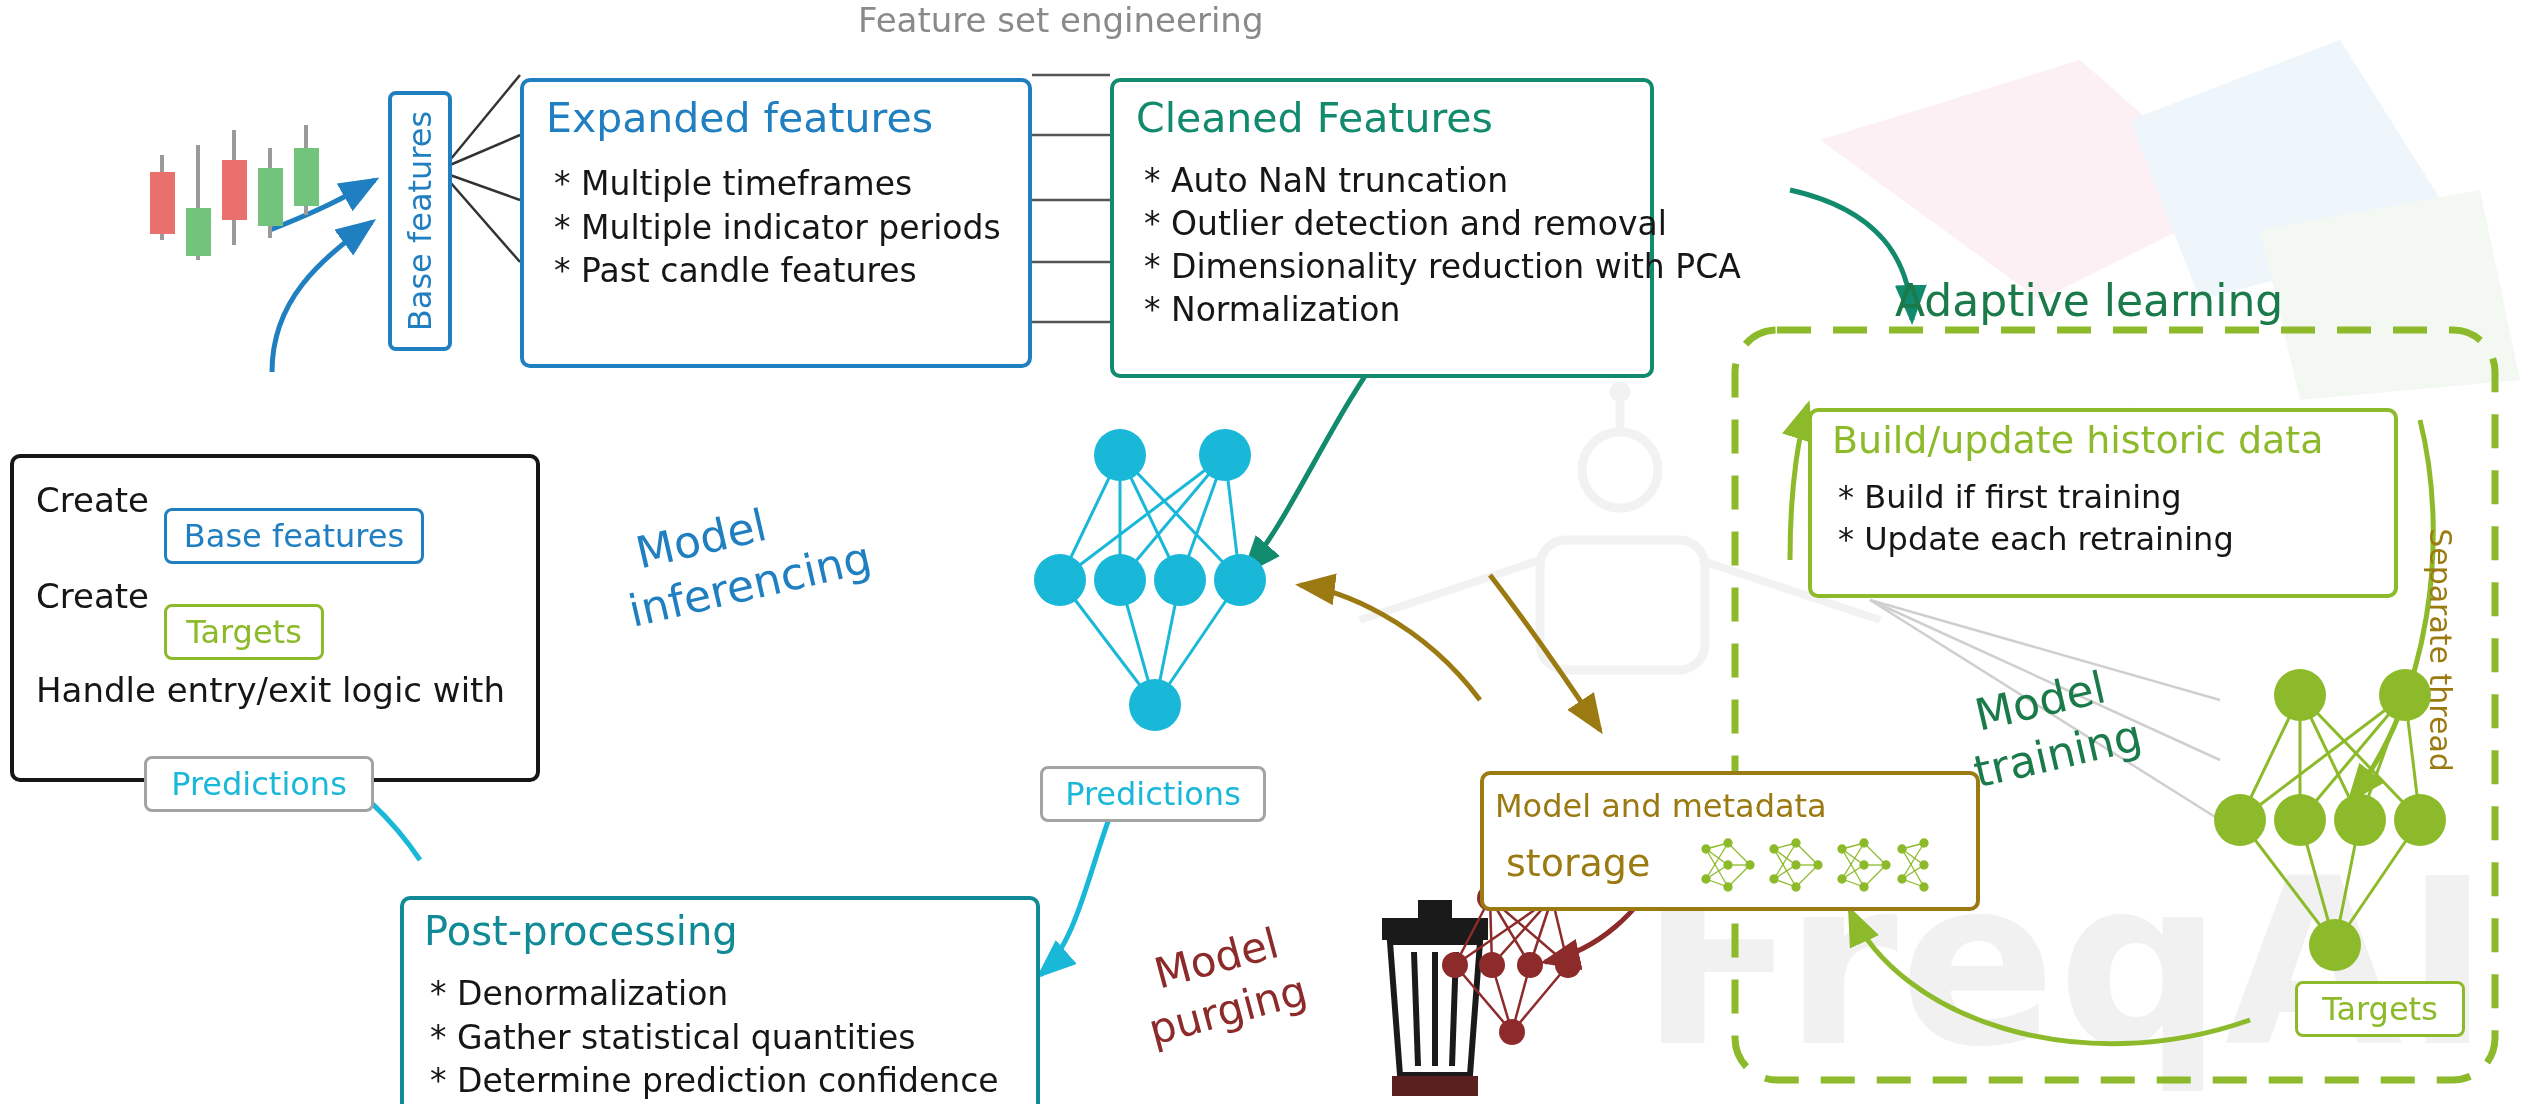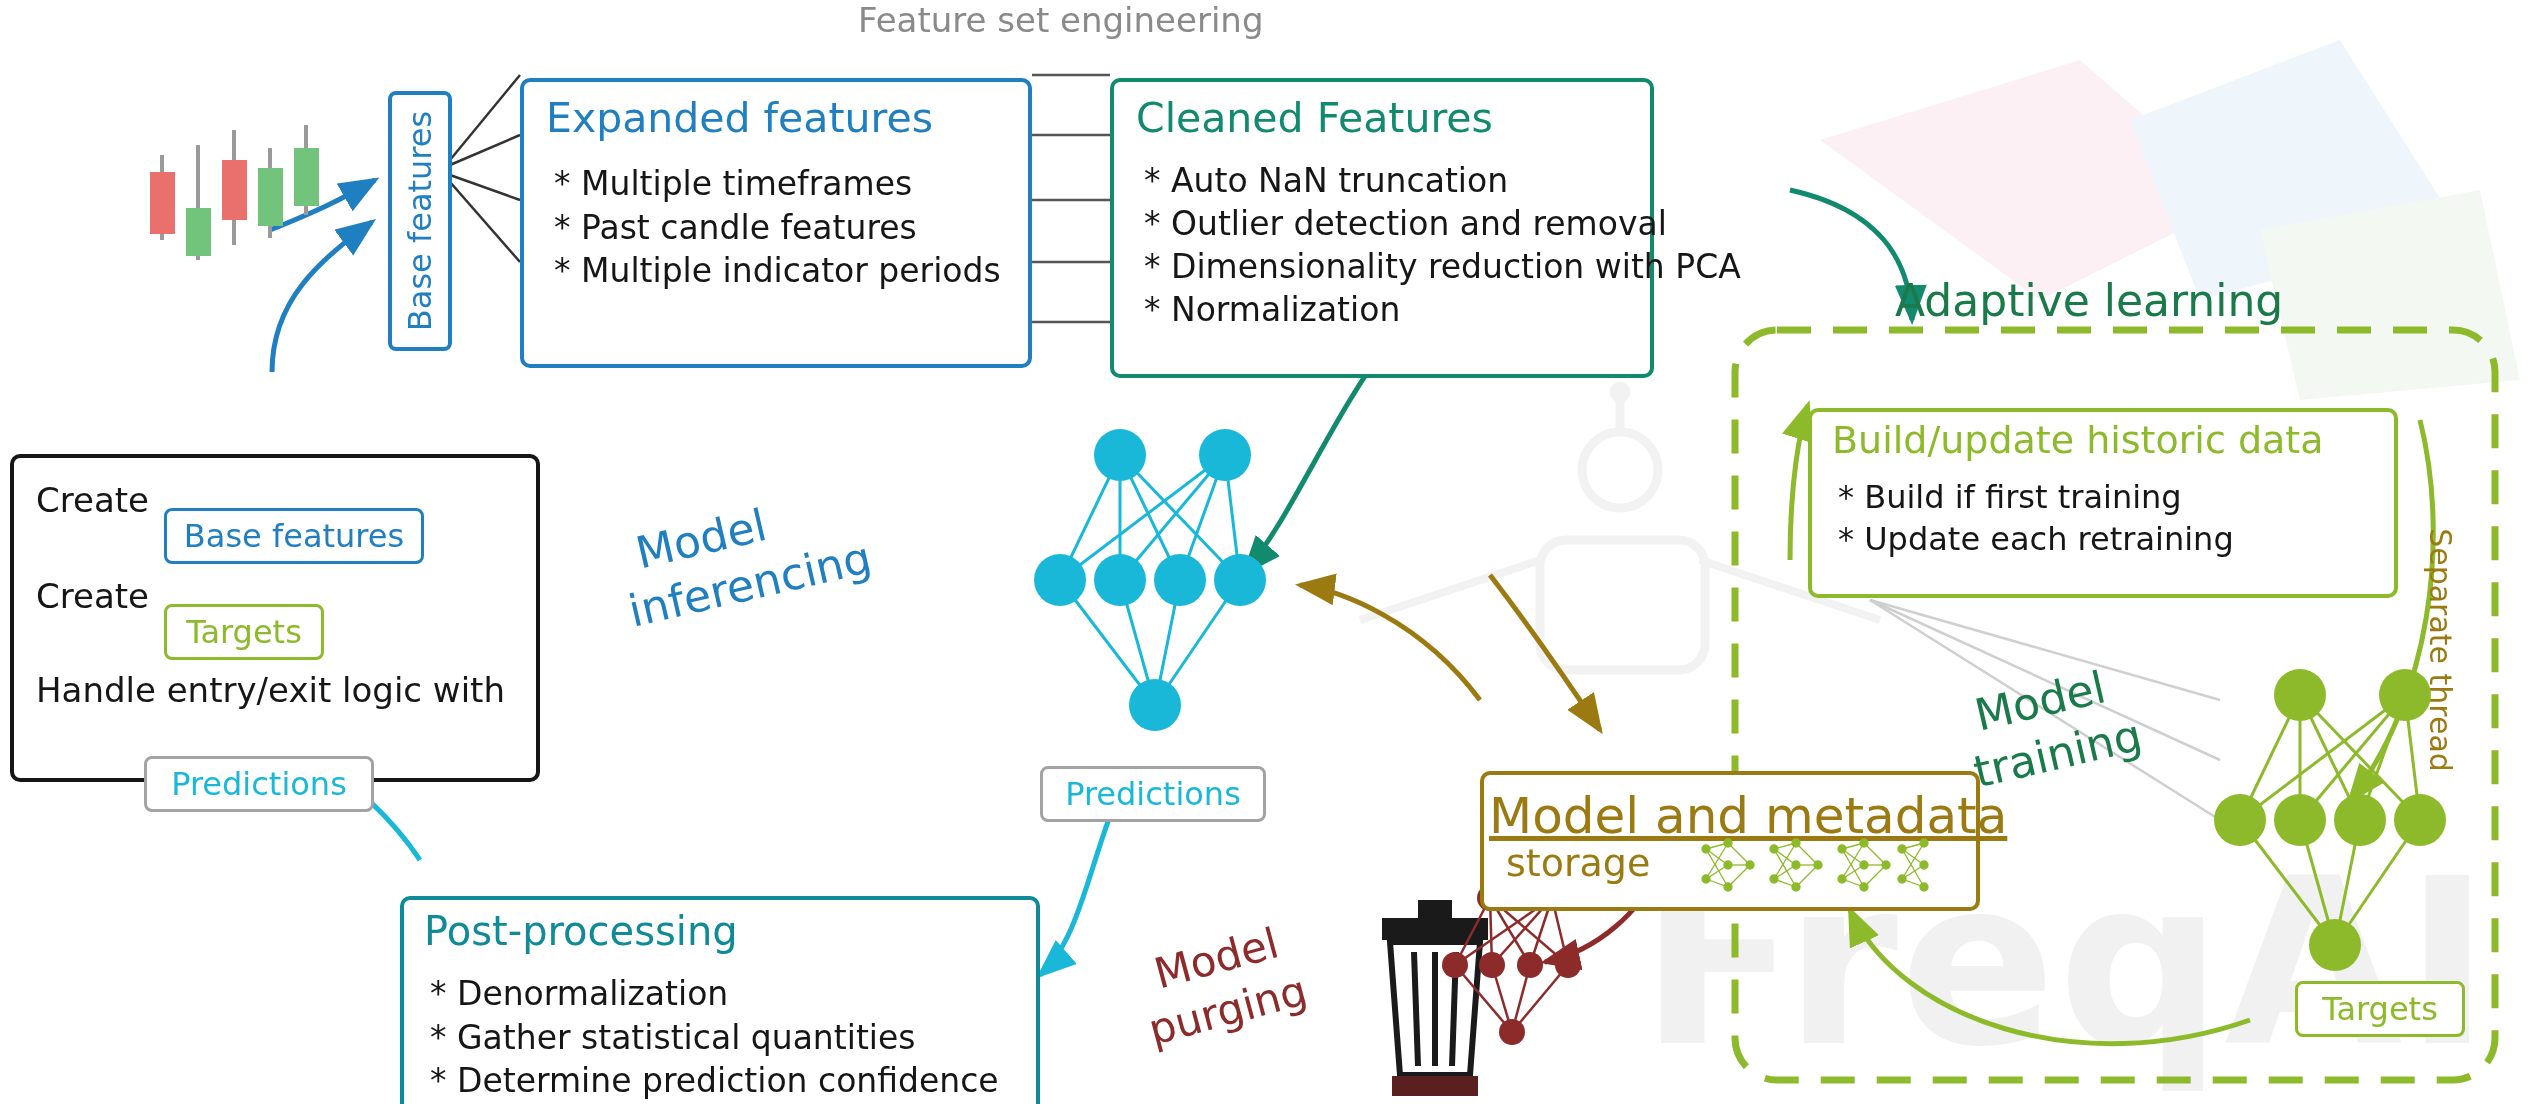--- a/index.html
+++ b/index.html
@@ -177,22 +177,22 @@
   <div class="abs c-gray" style="left:858px; top:0px; font-size:34px;">Feature set engineering</div>
 
   <div class="box b-blue" style="left:388px; top:55px; width:64px; height:260px; border-radius:8px;">
     <div class="c-blue" style="position:absolute; left:50%; top:50%; transform:translate(-50%,-50%) rotate(-90deg); font-size:32px; white-space:nowrap;">Base features</div>
   </div>
 
   <div class="box b-blue" style="left:520px; top:42px; width:512px; height:290px;">
     <div class="c-blue title-line" style="position:absolute; left:22px; top:12px; font-size:41px;">Expanded features</div>
     <div class="bullets c-black" style="position:absolute; left:30px; top:80px; font-size:33px; line-height:1.32;">
       <div>* Multiple timeframes</div>
+      <div>* Multiple indicator periods</div>
       <div>* Past candle features</div>
-      <div>* Multiple indicator periods</div>
     </div>
   </div>
 
   <div class="box b-green" style="left:1110px; top:42px; width:544px; height:300px;">
     <div class="c-green title-line" style="position:absolute; left:22px; top:12px; font-size:41px;">Cleaned Features</div>
     <div class="bullets c-black" style="position:absolute; left:30px; top:78px; font-size:33px; line-height:1.30;">
       <div>* Auto NaN truncation</div>
       <div>* Outlier detection and removal</div>
       <div>* Dimensionality reduction with PCA</div>
       <div>* Normalization</div>
@@ -297,21 +297,21 @@
         <circle cx="122" cy="18" r="13"></circle>
       <circle cx="25" cy="85" r="13"></circle>
         <circle cx="62" cy="85" r="13"></circle>
       <circle cx="100" cy="85" r="13"></circle>
         <circle cx="138" cy="85" r="13"></circle>
       <circle cx="82" cy="152" r="13"></circle>
     </g>
   </svg>
 
   <div class="box b-gold" style="left:1480px; top:735px; width:500px; height:140px;">
-    <div class="c-gold" style="position:absolute; left:5px; top:12px; font-size:50px; white-space:nowrap;text-decoration:underline;">Model and metadata</div>
+    <div class="c-gold" style="position:absolute; left:11px; top:12px; font-size:32px; white-space:nowrap;">Model and metadata</div>
     <div class="c-gold" style="position:absolute; left:22px; top:66px; font-size:38px; white-space:nowrap;">storage</div>
     <svg style="position:absolute; left:210px; top:60px; width:270px; height:70px;" viewBox="0 0 270 70">
       <g stroke="#8dba2a" stroke-width="1.3" fill="#8dba2a">
         <g>
           <circle cx="12" cy="14" r="4"></circle>
             <circle cx="12" cy="44" r="4"></circle>
           <circle cx="34" cy="8" r="4"></circle>
             <circle cx="34" cy="30" r="4"></circle>
             <circle cx="34" cy="52" r="4"></circle>
           <circle cx="56" cy="30" r="4"></circle>

